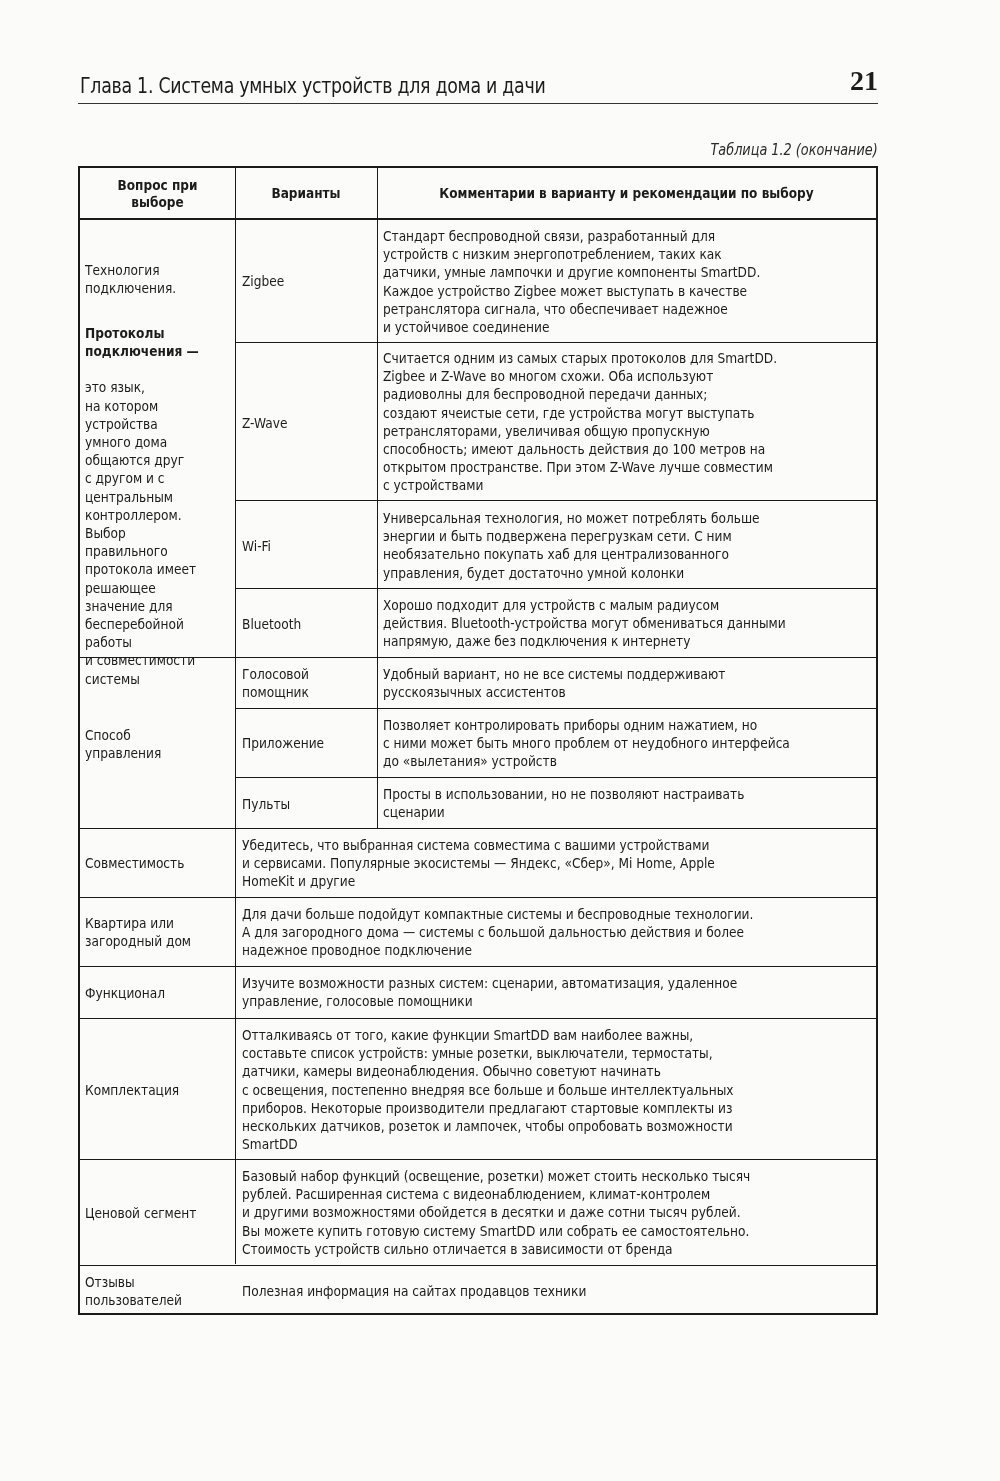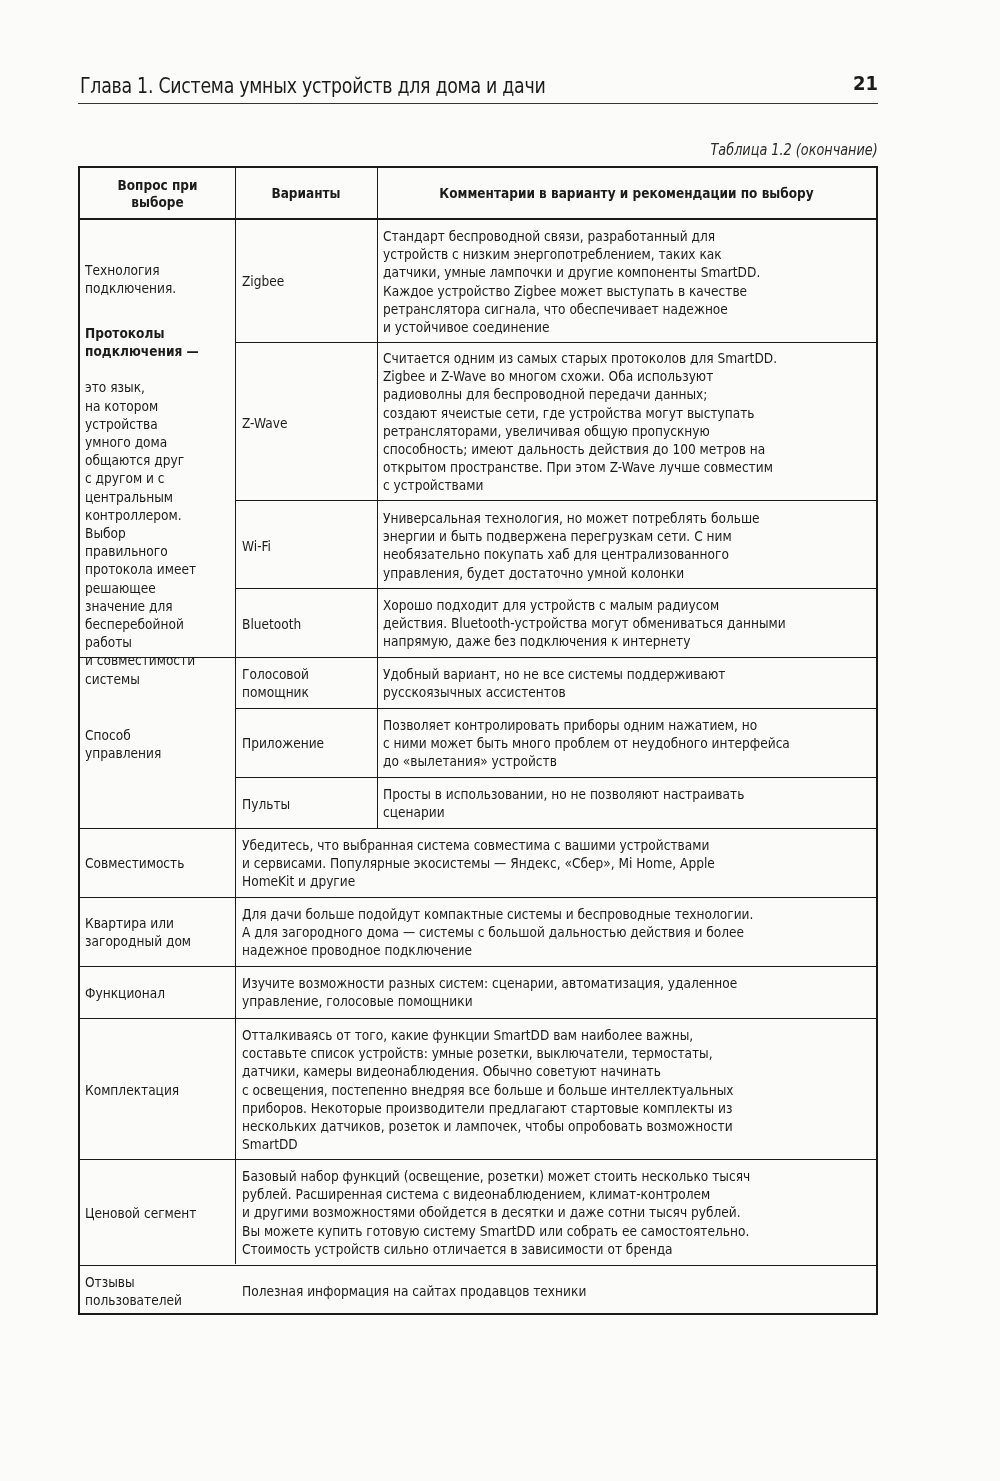--- a/index.html
+++ b/index.html
@@ -1,21 +1,21 @@
 <!DOCTYPE html>
 <html><head>
 <meta charset="utf-8">
 <style>
   html, body { margin:0; padding:0; }
   body {
     width:1000px; height:1481px; background:#fbfbfa; position:relative; overflow:hidden;
     font-family:"DejaVu Sans Condensed","DejaVu Sans",sans-serif; color:#1c1c1c;
   }
   .hdr-title { position:absolute; left:80px; top:74px; font-size:21px; letter-spacing:-0.3px; transform:scaleX(0.92); transform-origin:left; white-space:nowrap; }
-  .hdr-page { position:absolute; right:122px; top:71px; font-size:20px; font-weight:bold; }
+  .hdr-page { position:absolute; right:122px; top:65px; font-size:28px; font-weight:bold;font-family:Liberation Serif, serif; }
   .hdr-rule { position:absolute; left:78px; width:800px; top:103px; height:0; border-top:1.5px solid #333; }
   .caption { position:absolute; right:122px; top:141px; font-size:15.5px; font-style:italic; transform:scaleX(0.92); transform-origin:right; white-space:nowrap; color:#2a2a2a; }
 
   .tbl { position:absolute; left:78px; top:166px; width:800px; height:1149px; border:2px solid #1a1a1a; box-sizing:border-box; }
   .hl, .vl { position:absolute; background:#1a1a1a; }
   .hl { height:1.3px; }
   .hl.thick { height:2px; }
   .vl { width:1.3px; }
 
   .cell { position:absolute; font-size:14.6px; line-height:18.2px; white-space:pre-line; transform:scaleX(0.93); transform-origin:left center; }

